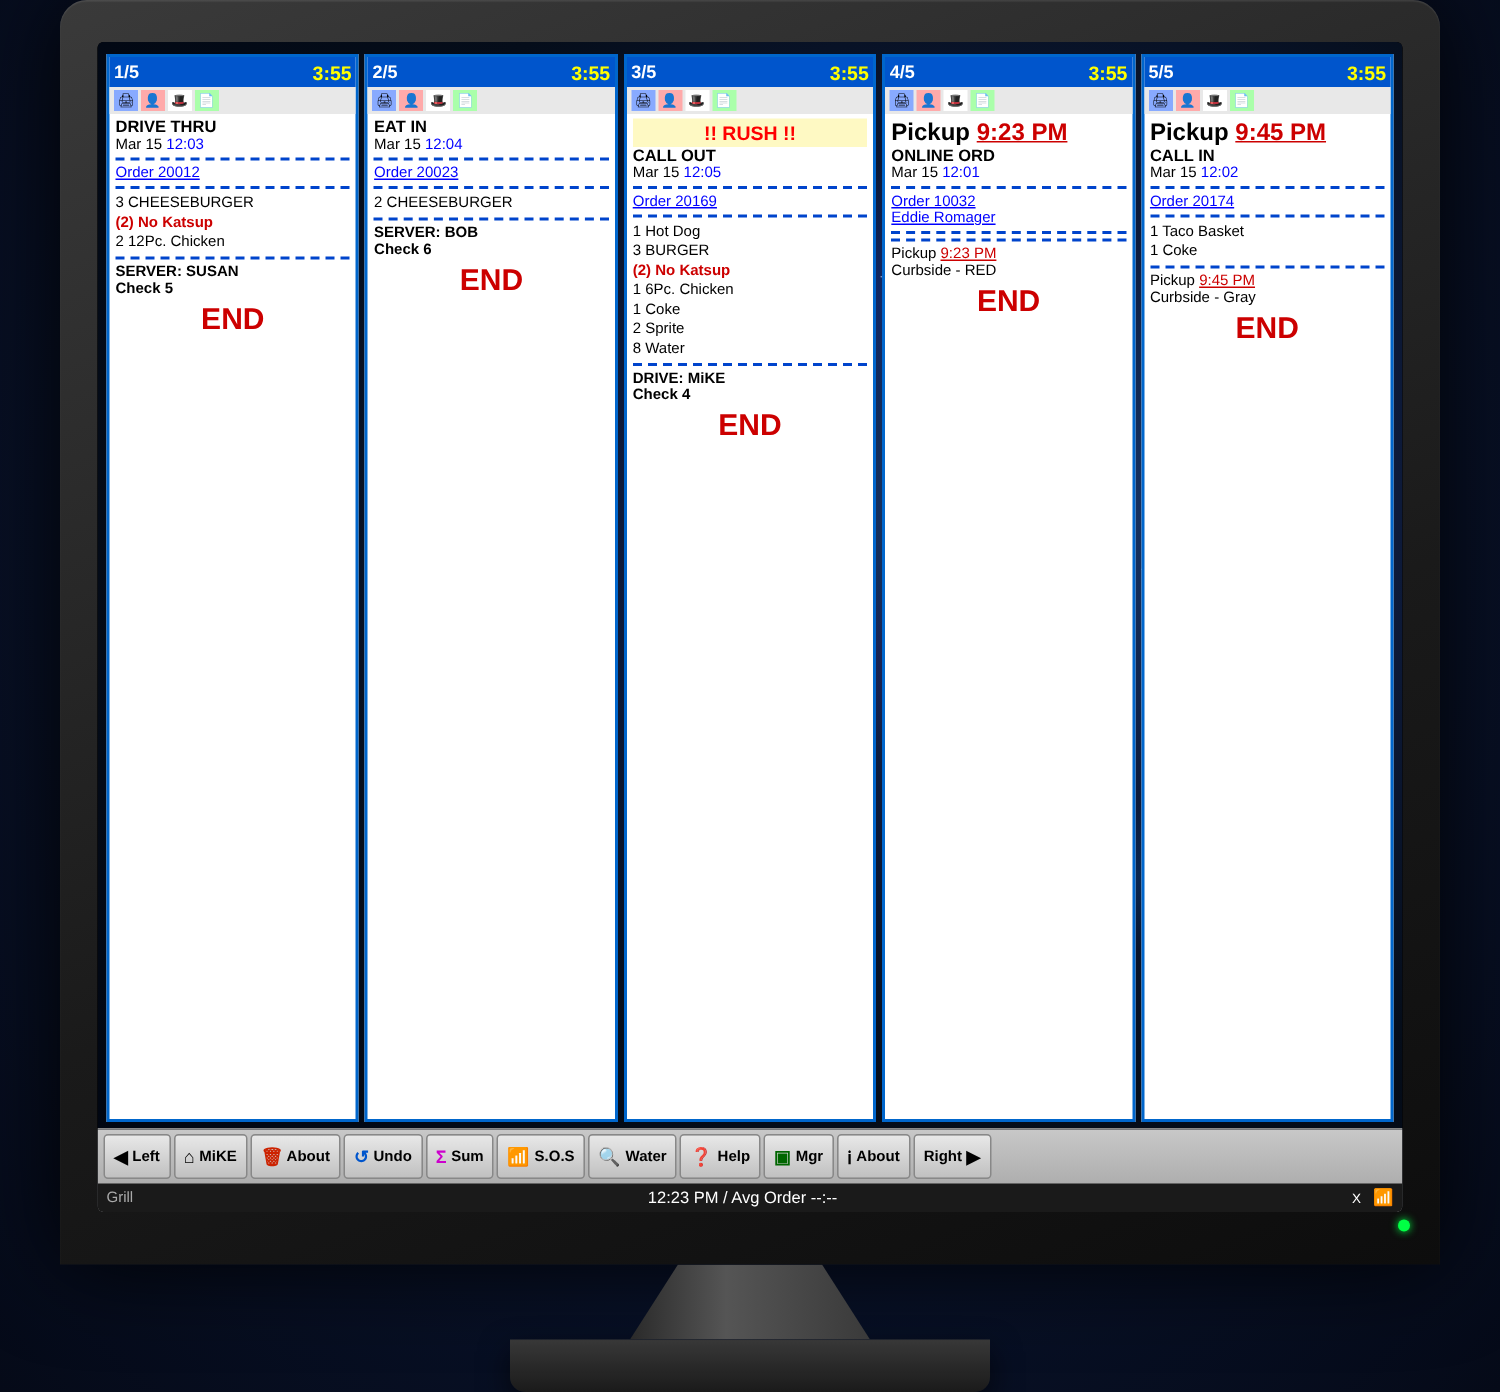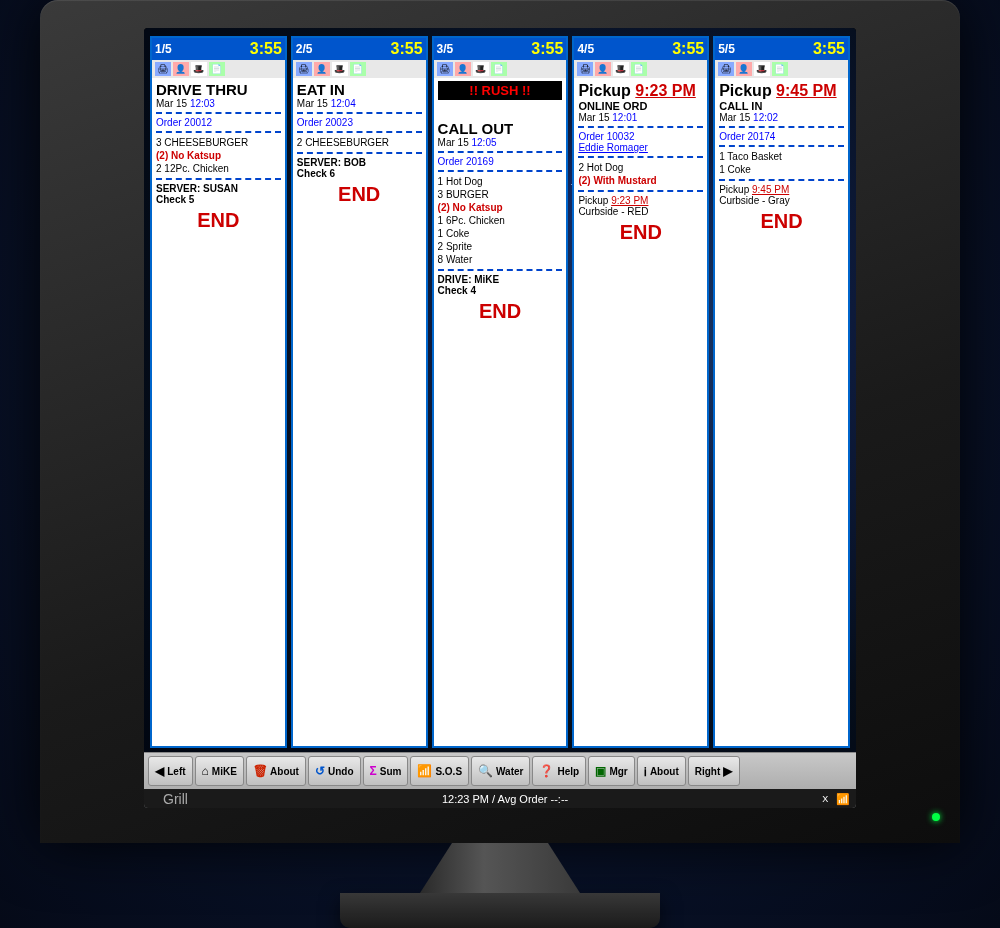--- a/index.html
+++ b/index.html
@@ -29,21 +29,21 @@
 
     .monitor-bezel-top {
       width: 100%;
       height: 28px;
       display: flex;
       align-items: center;
       justify-content: center;
     }
 
     .monitor-screen-wrapper {
-      width: 712px;
+      width: 870px;
       height: 780px;
       background: #000;
       border-radius: 4px;
       overflow: hidden;
       position: relative;
       box-shadow: inset 0 0 20px rgba(0,0,0,0.8);
     }
 
     
     .screen-bg {
@@ -105,21 +105,21 @@
     }
 
     .ticket-header-num {
       font-weight: bold;
       font-size: 12px;
       color: #fff;
     }
 
     .ticket-header-time {
       font-weight: bold;
-      font-size: 16px;
+      font-size: 13px;
       color: #ffff00;
       text-align: center;
     }
 
     .ticket-icon {
       width: 16px;
       height: 14px;
       display: flex;
       align-items: center;
       justify-content: center;
@@ -139,35 +139,36 @@
     }
 
     .ticket-body {
       flex: 1;
       padding: 3px 4px;
       overflow: hidden;
     }
 
     .ticket-type {
       font-weight: bold;
-      font-size: 15px;
+      font-size: 11px;
       color: #000;
     }
 
     .ticket-date {
       font-size: 10px;
       color: #000;
     }
 
     .ticket-date a {
       color: #0000ff;
     }
 
     .ticket-order {
       color: #0000ff;
+      text-decoration: underline;
       font-size: 10px;
       display: block;
       margin-top: 2px;
     }
 
     .ticket-divider {
       border: none;
       border-top: 2px dashed #0044cc;
       margin: 3px 0;
     }
@@ -189,27 +190,27 @@
 
     .ticket-end {
       text-align: center;
       font-size: 20px;
       font-weight: bold;
       color: #cc0000;
       margin: 4px 0;
     }
 
     .ticket-rush {
-      background: #000000;
+      background: #fef9c3;
       color: #ff0000;
       font-weight: bold;
       font-size: 13px;
       text-align: center;
       padding: 2px;
-      margin-bottom: 20px;
+      margin-bottom: 0;
     }
 
     .ticket-pickup-large {
       font-size: 16px;
       font-weight: bold;
       color: #000;
       line-height: 1.2;
     }
 
     .ticket-pickup-time {
@@ -265,22 +266,21 @@
       font-size: 11px;
       padding: 2px 6px;
       display: flex;
       align-items: center;
       justify-content: space-between;
       height: 22px;
     }
 
     .status-label {
       color: #aaa;
-      font-size: 14px;
-      margin-left: 13px;
+      font-size: 10px;
     }
 
     
     .monitor-stand-neck {
       width: 160px;
       height: 50px;
       background: linear-gradient(90deg, #2a2a2a 0%, #555 40%, #3a3a3a 100%);
       clip-path: polygon(20% 0%, 80% 0%, 100% 100%, 0% 100%);
     }
 
@@ -490,24 +490,20 @@
                 <span>Pickup</span> <span class="ticket-pickup-time">9:23 PM</span>
               </div>
               <div class="ticket-online">ONLINE ORD</div>
               <div class="ticket-date">
                 <span>Mar 15</span> <a>12:01</a>
               </div>
               <hr class="ticket-divider">
               <a class="ticket-order">Order 10032</a>
               <div style="font-size:10px;color:#0000ff;text-decoration:underline;">Eddie Romager</div>
               <hr class="ticket-divider">
-              <div class="ticket-items">
-                <div>2 Hot Dog</div>
-                <div class="red">(2) With Mustard</div>
-              </div>
               <hr class="ticket-divider">
               <div class="ticket-curbside">
                 <span>Pickup</span> <span class="ticket-pickup-time">9:23 PM</span><br>
                 <span>Curbside - RED</span>
               </div>
               <div class="ticket-end">END</div>
             </div>
           </div>
 
           <div class="ticket">

